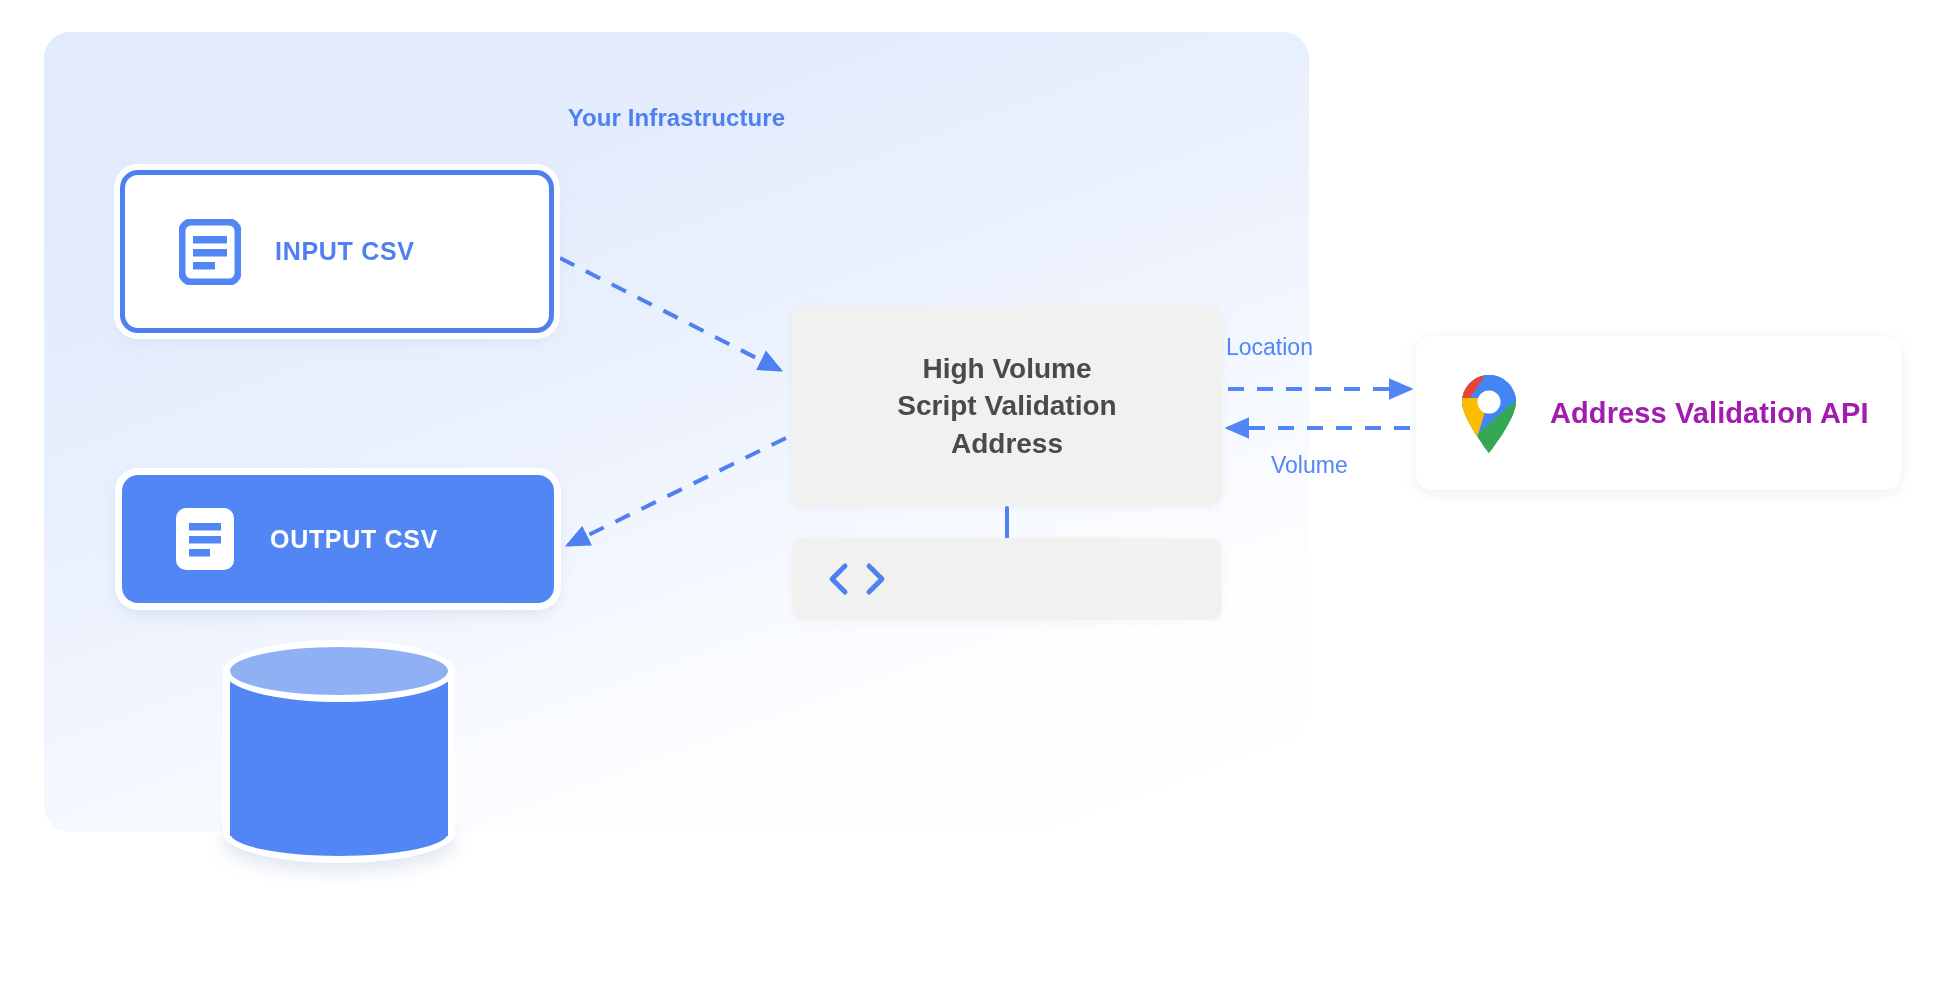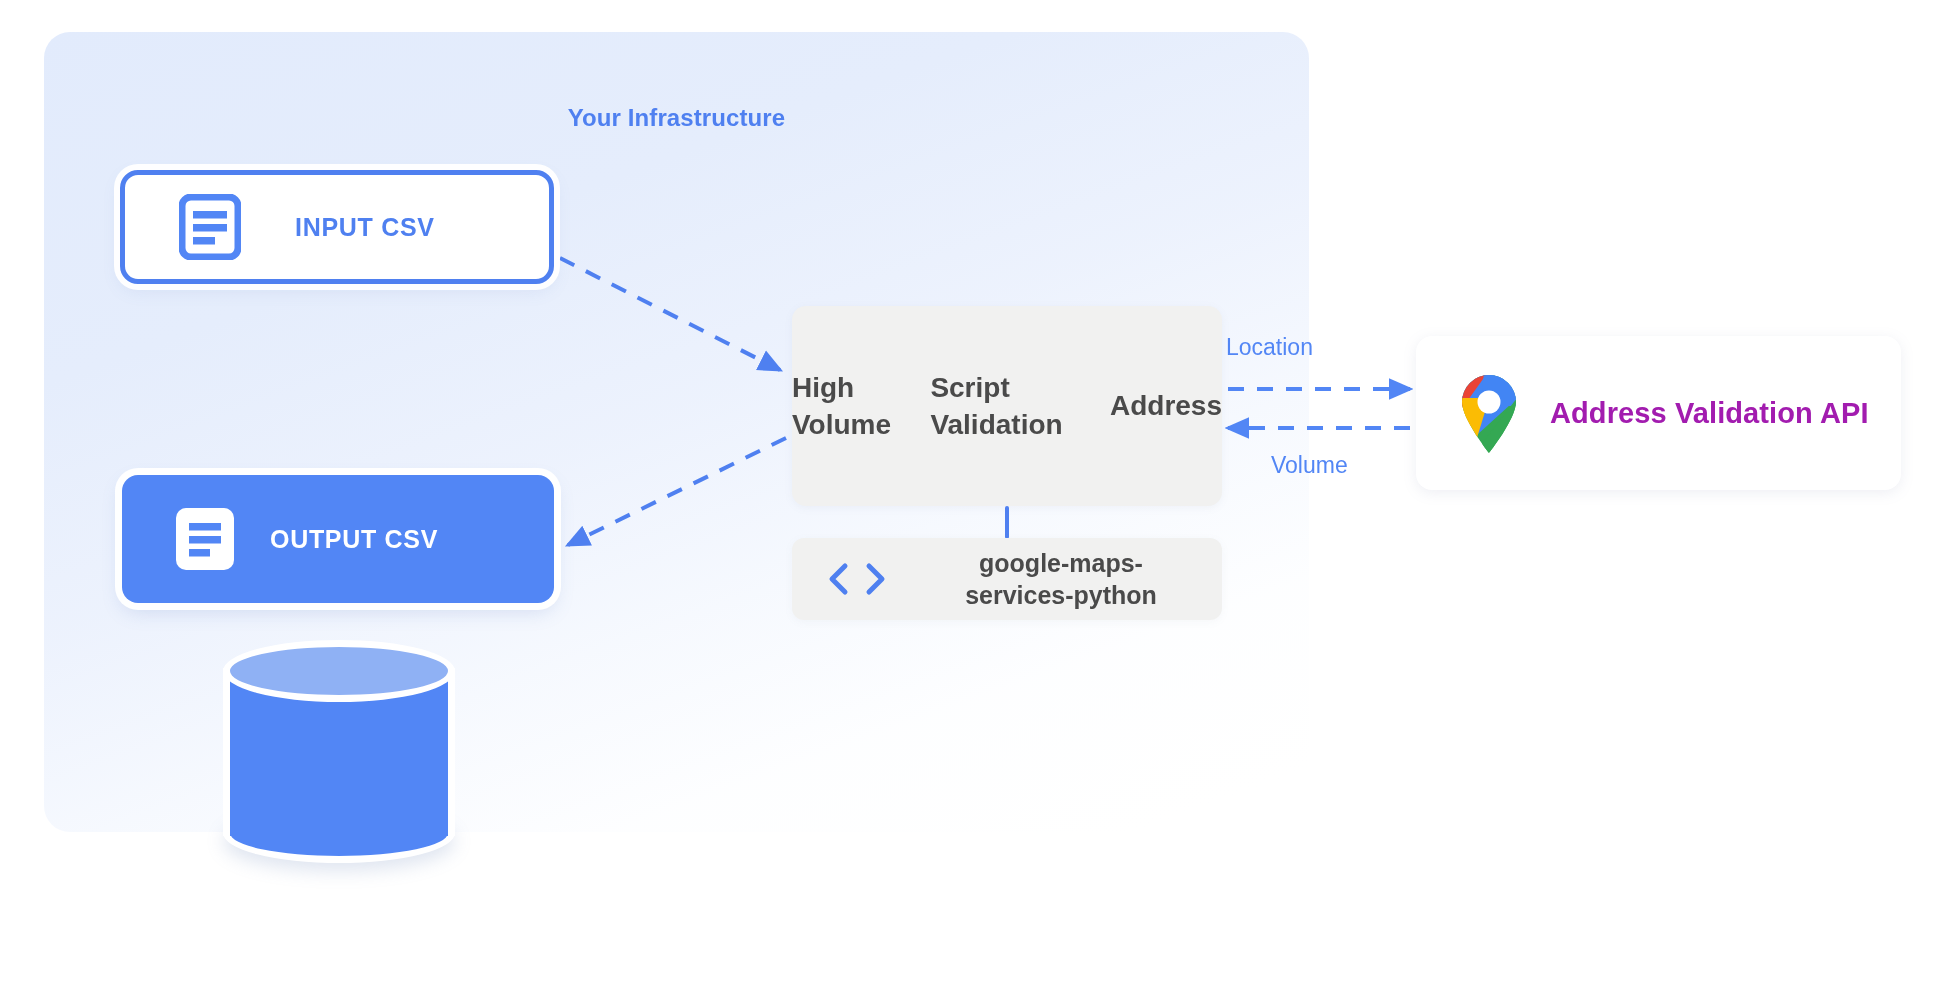--- a/index.html
+++ b/index.html
@@ -60,27 +60,27 @@
     display: flex;
     align-items: center;
     border-radius: 16px;
   }
 
   
   .input-csv {
     left: 120px;
     top: 170px;
     width: 434px;
-    height: 114px;
+    height: 163px;
     background: #ffffff;
     border: 5px solid #4f80f0;
     border-radius: 18px;
     box-shadow: 0 0 0 6px rgba(255,255,255,0.95), 0 6px 18px rgba(100,130,190,0.13);
     padding-left: 54px;
-    gap: 54px;
+    gap: 34px;
   }
   .input-csv .node-label {
     font-size: 25px;
     font-weight: 700;
     letter-spacing: .7px;
     color: #4f80f0;
   }
 
   
   .output-csv {
@@ -105,22 +105,23 @@
   .doc-icon { width: 62px; height: 66px; flex: 0 0 auto; }
 
   
   .script-box {
     left: 792px;
     top: 306px;
     width: 430px;
     height: 200px;
     background: #f1f1f0;
     border-radius: 14px;
+    flex-direction: column;
     justify-content: center;
-    text-align: left;
+    text-align: right;
     box-shadow: 0 2px 8px rgba(120,130,150,0.07);
   }
   .script-box .script-line {
     font-size: 28px;
     font-weight: 700;
     color: #4a4a4a;
     line-height: 1.33;
   }
 
   
@@ -312,24 +313,20 @@
   </div>
 
   <div class="lib-connector"></div>
 
   <div class="node lib-box">
     <span class="code-icon">
       <svg viewBox="0 0 58 34" xmlns="http://www.w3.org/2000/svg">
         <path d="M17 4 L4 17 L17 30" fill="none" stroke="#4f80f0" stroke-width="5" stroke-linecap="round" stroke-linejoin="round"></path>
         <path d="M41 4 L54 17 L41 30" fill="none" stroke="#4f80f0" stroke-width="5" stroke-linecap="round" stroke-linejoin="round"></path>
       </svg>
-    </span>
-    <span class="lib-label">
-      <span>google-maps-</span><br>
-      <span>services-python</span>
     </span>
   </div>
 
   <div class="node api-box">
     <span class="maps-pin">
       <svg viewBox="0 0 62 82" xmlns="http://www.w3.org/2000/svg">
         <defs>
           <clipPath id="pinClip">
             <path d="M31 81 C31 81 58 47 58 30 A27 27 0 1 0 4 30 C4 47 31 81 31 81 Z"></path>
           </clipPath>

